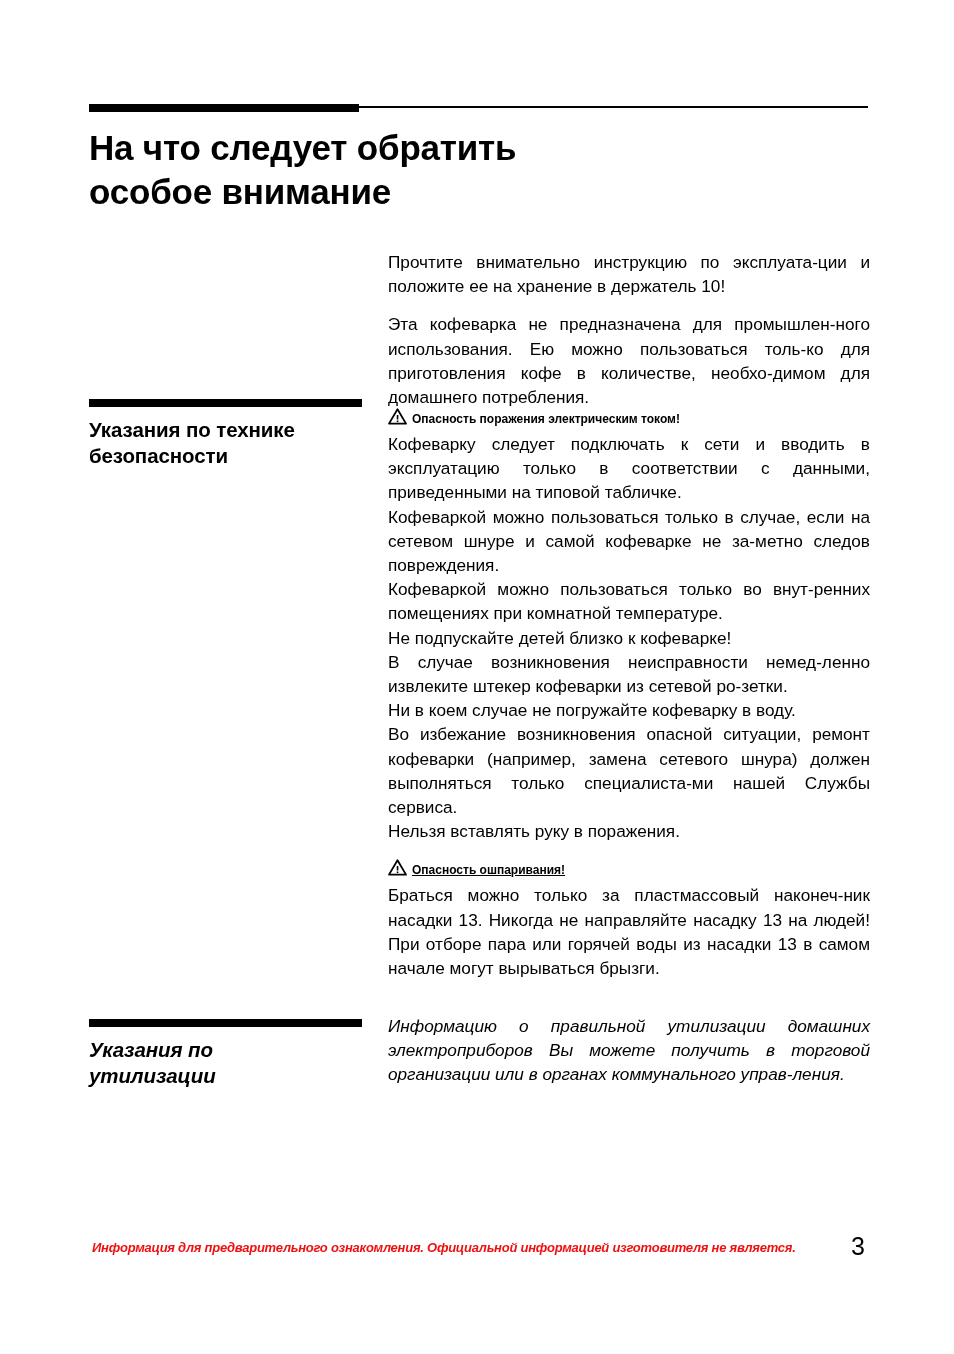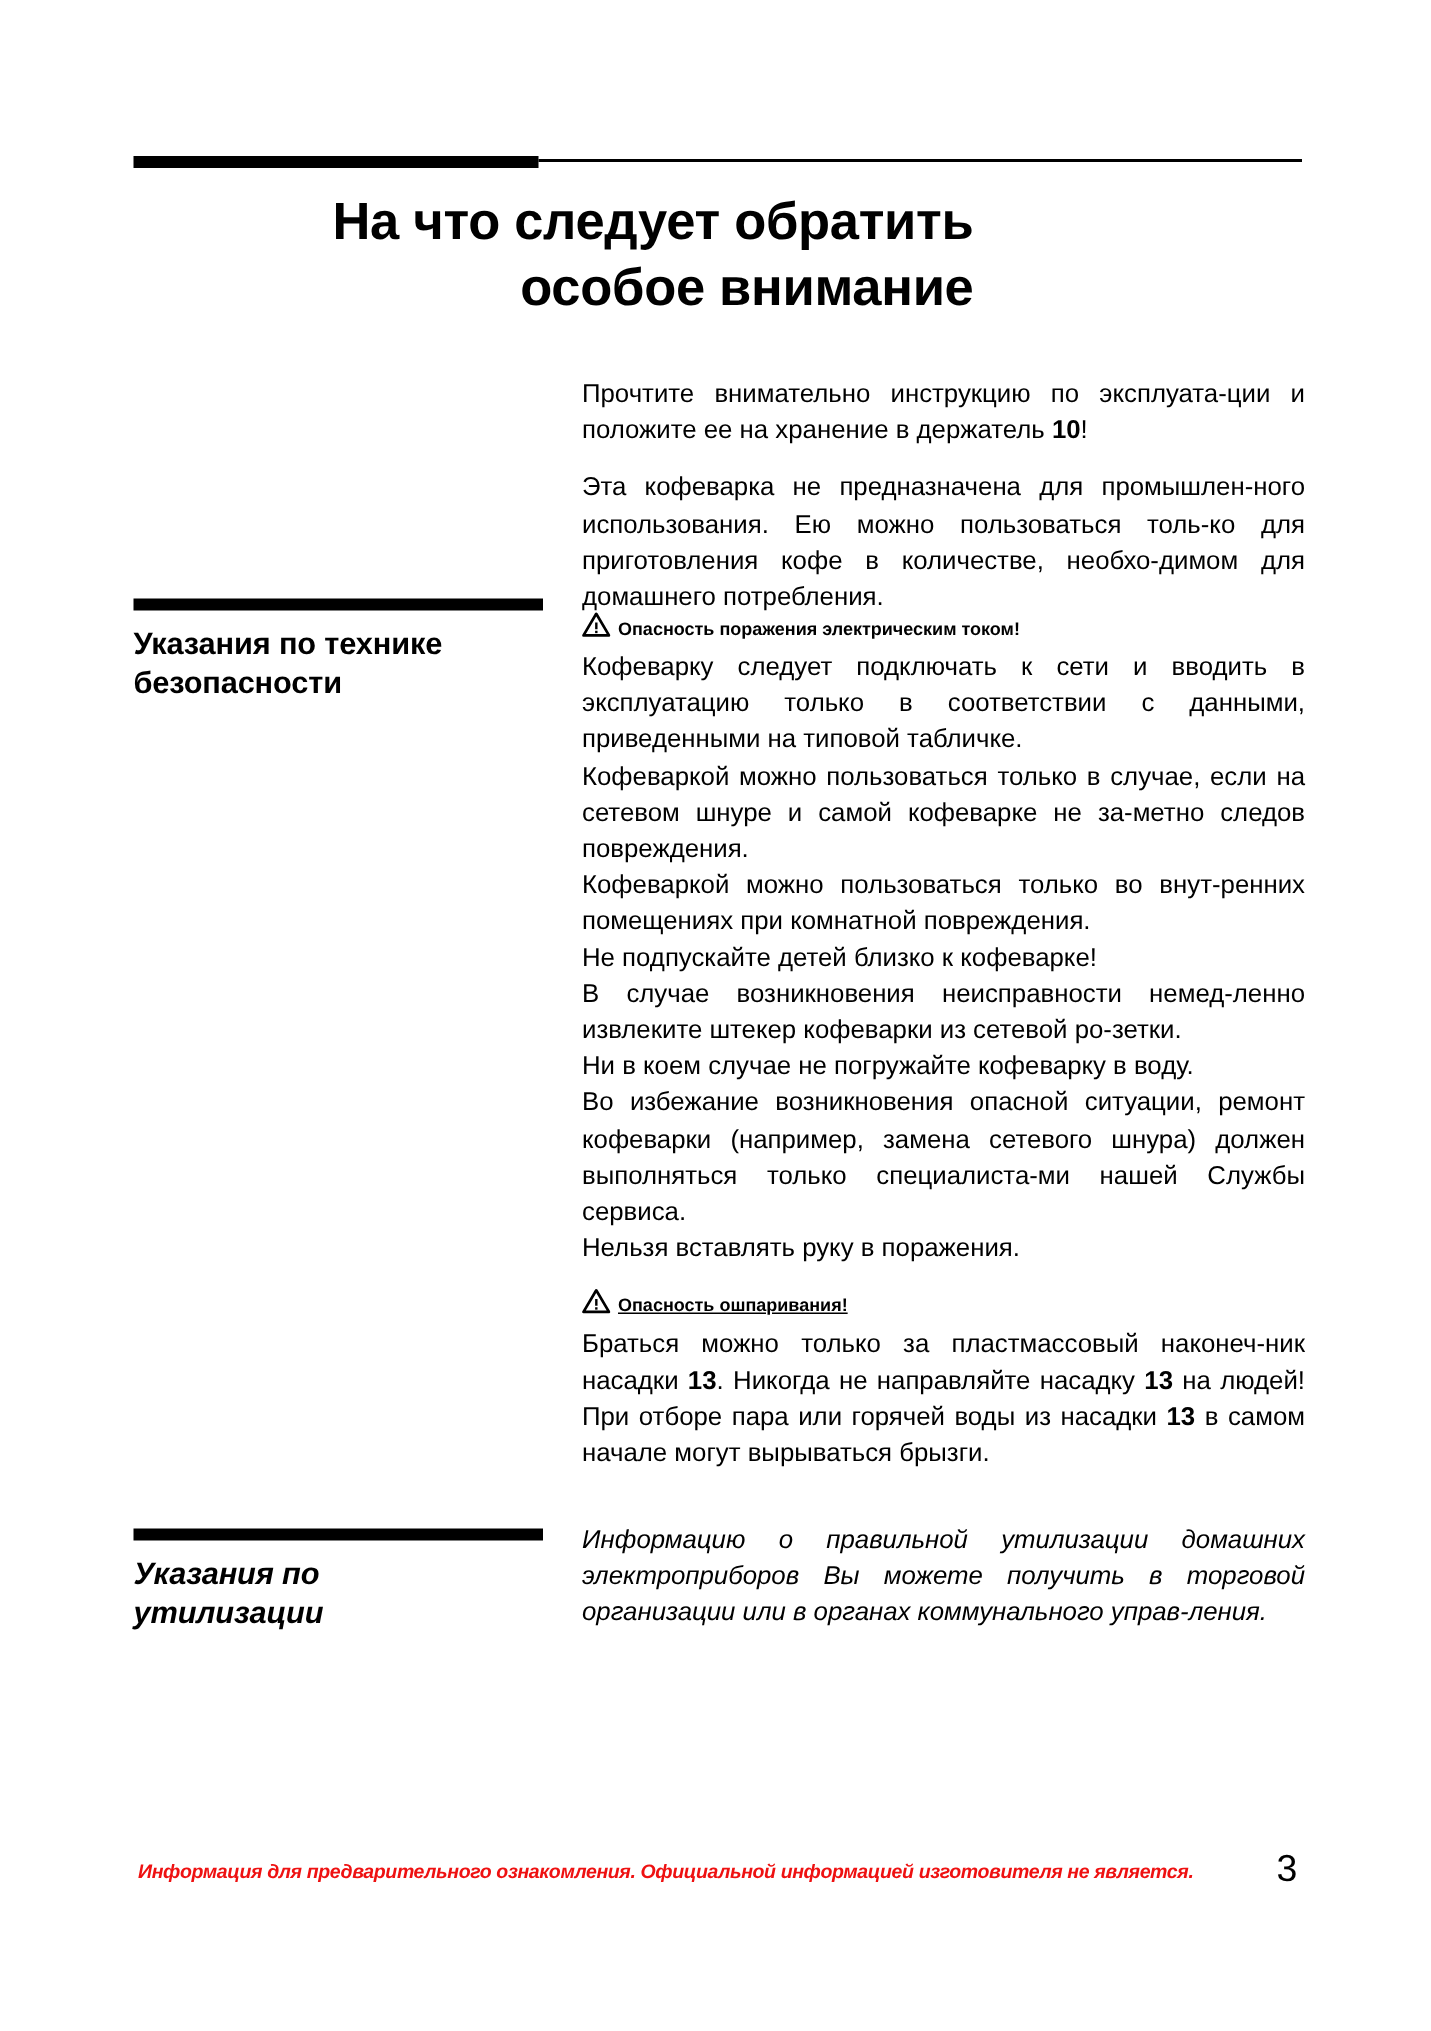--- a/index.html
+++ b/index.html
@@ -50,21 +50,20 @@
   
   .page-title {
     position: absolute;
     left: 89px;
     top: 126px;
     width: 560px;
     font-size: 35px;
     line-height: 44px;
     font-weight: bold;
     letter-spacing: -0.2px;
-    text-align: right;
   }
 
   
   .col-left {
     position: absolute;
     left: 89px;
     width: 280px;
   }
   .col-right {
     position: absolute;
@@ -93,21 +92,21 @@
     text-align: justify;
     text-justify: inter-word;
   }
   .body-text p {
     margin: 0 0 0 0;
   }
   .p-gap {
     margin-top: 14px !important;
   }
   .body-text b {
-    font-weight: bold;
+    font-weight: normal;
   }
 
   
   .warn-head {
     font-size: 12px;
     line-height: 22px;
     font-weight: bold;
     display: block;
   }
   .warn-tri {
@@ -166,21 +165,21 @@
           <path d="M9.5 1.2 L18 15.6 L1 15.6 Z" fill="none" stroke="#000" stroke-width="1.8" stroke-linejoin="round"></path>
           <rect x="8.75" y="7" width="1.6" height="4.5" fill="#000"></rect>
           <rect x="8.75" y="12.5" width="1.6" height="1.6" fill="#000"></rect>
         </svg>
       </span><span>Опасность поражения электрическим током!</span>
     </div>
 
     <div class="body-text" id="electric-block">
         <p><span>Кофеварку следует подключать к сети и вводить в эксплуатацию только в соответствии с данными, приведенными на типовой табличке.</span></p>
         <p class=""><span>Кофеваркой можно пользоваться только в случае, если на сетевом шнуре и самой кофеварке не за-метно следов повреждения.</span></p>
-        <p class=""><span>Кофеваркой можно пользоваться только во внут-ренних помещениях при комнатной повреждения.</span></p>
+        <p class=""><span>Кофеваркой можно пользоваться только во внут-ренних помещениях при комнатной температуре.</span></p>
         <p class=""><span>Не подпускайте детей близко к кофеварке!</span></p>
         <p class=""><span>В случае возникновения неисправности немед-ленно извлеките штекер кофеварки из сетевой ро-зетки.</span></p>
         <p class=""><span>Ни в коем случае не погружайте кофеварку в воду.</span></p>
         <p class=""><span>Во избежание возникновения опасной ситуации, ремонт кофеварки (например, замена сетевого шнура) должен выполняться только специалиста-ми нашей Службы сервиса.</span></p>
         <p class=""><span>Нельзя вставлять руку в поражения.</span></p>
       </div>
 
     <div class="warn-head" style="margin-top: 16px; text-decoration: underline;">
       <span class="warn-tri">
         <svg width="19" height="17" viewBox="0 0 19 17" aria-hidden="true">

